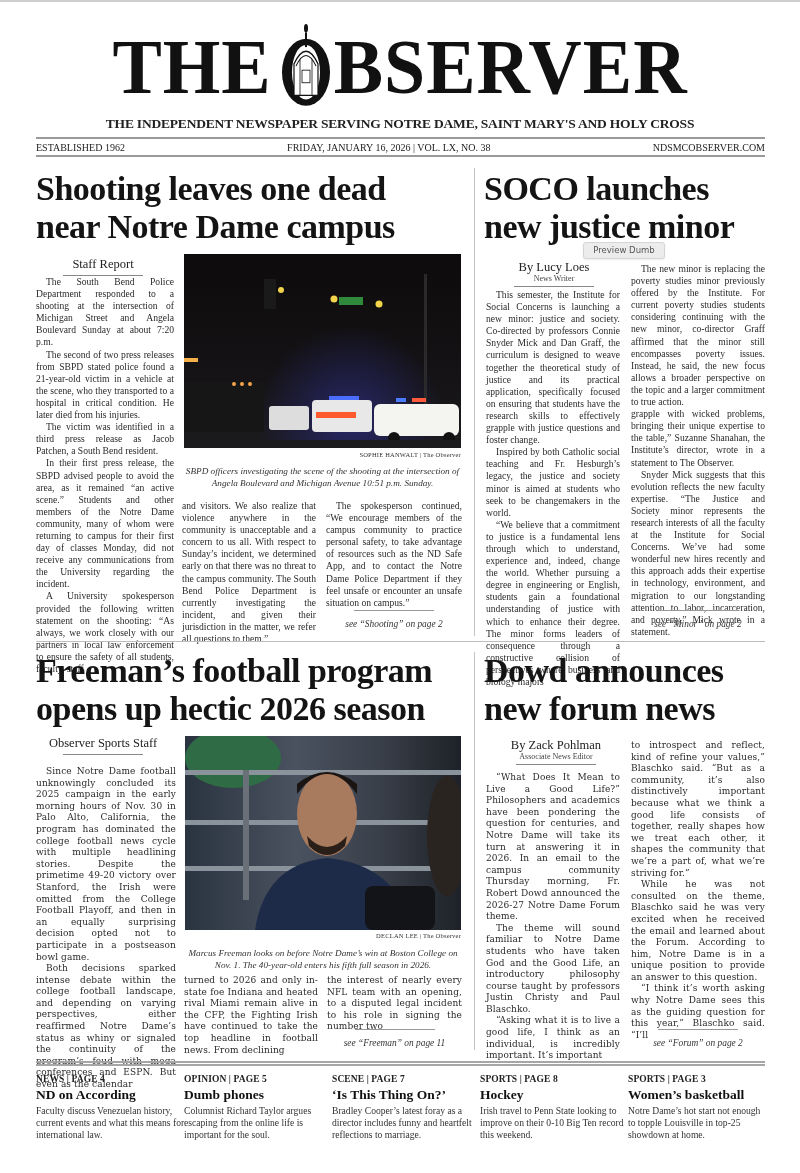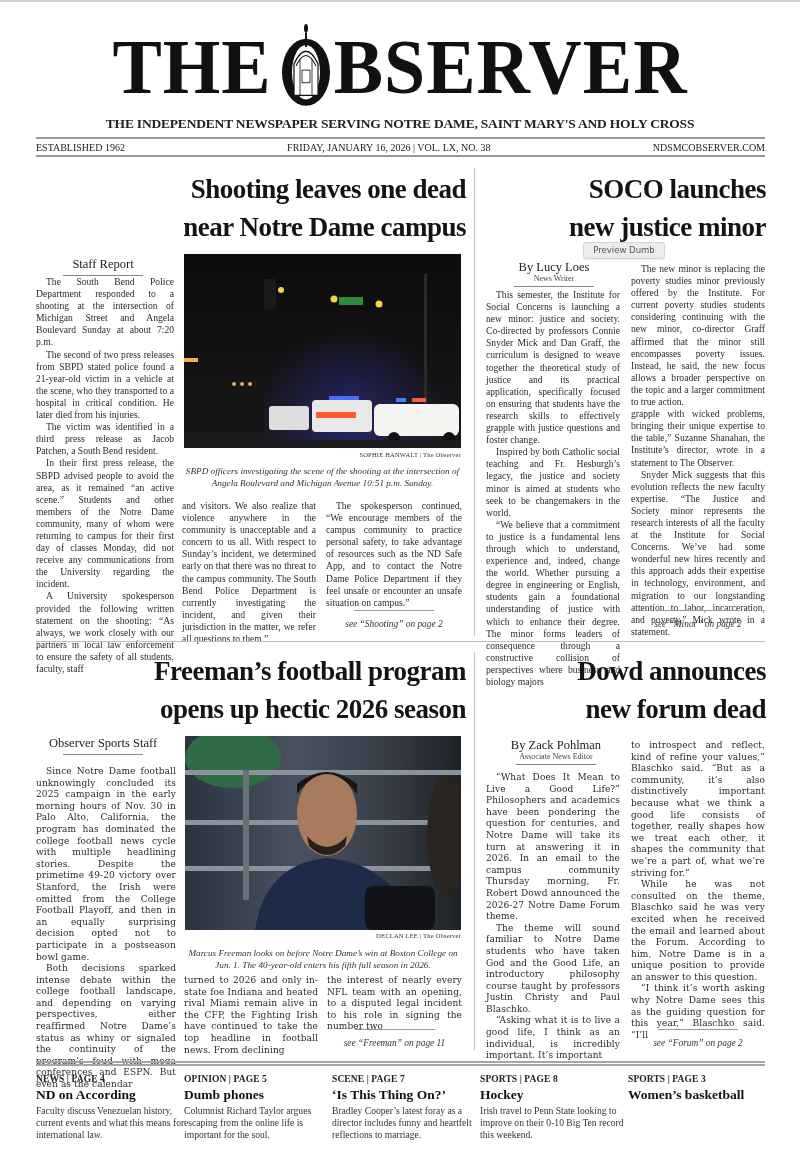--- a/index.html
+++ b/index.html
@@ -9,21 +9,21 @@
 
   
   .masthead { position: absolute; left: 0; top: 30px; width: 800px; text-align: center; }
   .mast-title { font-family: "Liberation Serif", serif; font-weight: bold; font-size: 74px; letter-spacing: 1px; line-height: 74px; color: #111; transform: scaleY(1.05); display: inline-flex; align-items: flex-end; }
   .dome-o { display: inline-block; position: relative; width: 52px; height: 74px; margin: 0 2px 0 8px; vertical-align: bottom; }
   .dome-o svg { position: absolute; left: 0; bottom: 0; }
   .tagline { position: absolute; left: 0; top: 116px; width: 800px; text-align: center; font-size: 13.5px; font-weight: bold; letter-spacing: -0.2px; color: #222; }
   .dateline { position: absolute; left: 36px; top: 137px; width: 729px; height: 20px; border-top: 2px solid #9a9a9a; border-bottom: 2px solid #9a9a9a; font-size: 10px; color: #222; display: flex; justify-content: space-between; align-items: center; }
 
   
-  .headline { position: absolute; font-weight: bold; text-align: right; color: #141414; letter-spacing: -0.5px; line-height: 38px; font-size: 27px; }
+  .headline { position: absolute; font-weight: bold; text-align: left; color: #141414; letter-spacing: -0.5px; line-height: 38px; font-size: 34px; }
   .byline { position: absolute; text-align: center; font-size: 12.5px; color: #222; }
   .byline .role { display: block; font-size: 8px; color: #444; margin-top: -1px; }
   .byline .rule { display: block; margin: 3px auto 0; width: 80px; height: 1px; background: #888; }
   .col { position: absolute; font-size: 9.6px; line-height: 12.1px; text-align: justify; color: #2a2a2a; hyphens: auto; }
   .col p { text-indent: 10px; }
   .col.mono { font-family: "DejaVu Serif", serif; font-size: 9px; line-height: 11.6px; letter-spacing: 0.1px; }
   .photo { position: absolute; overflow: hidden; }
   .credit { position: absolute; font-size: 6.5px; color: #333; text-align: right; letter-spacing: 0.2px; }
   .caption { position: absolute; font-style: italic; font-size: 9.2px; line-height: 12px; color: #333; text-align: center; }
   .jump { position: absolute; font-style: italic; font-size: 9.4px; color: #333; text-align: center; }
@@ -175,37 +175,37 @@
     <rect x="58" y="34" width="6" height="130" fill="#6a7078"></rect>
     <ellipse cx="142" cy="78" rx="30" ry="42" fill="#a87a5e"></ellipse>
     <path d="M112 58 Q142 18 172 58 L172 48 Q142 24 112 48 Z" fill="#1a1412"></path>
     <path d="M122 100 Q142 122 162 100 L160 110 Q142 128 124 110 Z" fill="#2a1e18"></path>
     <path d="M70 194 Q80 128 142 122 Q210 128 230 194 Z" fill="#1d2a48"></path>
     <rect x="180" y="150" width="70" height="44" fill="#121418" rx="8"></rect>
     <ellipse cx="262" cy="100" rx="20" ry="60" fill="#2a2420"></ellipse>
   </svg>
 </div>
 <div class="credit" style="left:185px; top:932px; width:276px;">DECLAN LEE | The Observer</div>
-<div class="caption" style="left:185px; top:947px; width:276px;">Marcus Freeman looks on before Notre Dame’s win at Boston College on Jun. 1. The 40-year-old enters his fifth full season in 2026.</div>
+<div class="caption" style="left:185px; top:947px; width:276px;">Marcus Freeman looks on before Notre Dame’s win at Boston College on Nov. 1. The 40-year-old enters his fifth full season in 2026.</div>
 <div class="col mono" style="left:184px; top:975px; width:134px;">
   <p style="text-indent:0">turned to 2026 and only in-state foe Indiana and heated rival Miami remain alive in the CFP, the Fighting Irish have continued to take the top headline in football news. From declining</p>
 </div>
 <div class="col mono" style="left:327px; top:975px; width:135px;">
   <p style="text-indent:0">the interest of nearly every NFL team with an opening, to a disputed legal incident to his role in signing the number two</p>
 </div>
 <div class="jump" style="left:327px; top:1029px; width:135px;">
   <span class="rule"></span>
   <span>see “Freeman” on page 11</span>
 </div>
 
 <div class="vrule" style="left:474px; top:652px; height:398px;"></div>
 
 <div class="headline" style="left:484px; top:652px; width:282px;">
   <div>Dowd announces</div>
-  <div>new forum dead</div>
+  <div>new forum news</div>
 </div>
 <div class="byline" style="left:494px; top:738px; width:124px;">
   <span>By Zack Pohlman</span>
   <span class="role">Associate News Editor</span>
   <span class="rule"></span>
 </div>
 <div class="col mono" style="left:486px; top:772px; width:134px;">
   <p>“What Does It Mean to Live a Good Life?” Philosophers and academics have been pondering the question for centuries, and Notre Dame will take its turn at answering it in 2026. In an email to the campus community Thursday morning, Fr. Robert Dowd announced the 2026-27 Notre Dame Forum theme.</p>
   <p>The theme will sound familiar to Notre Dame students who have taken God and the Good Life, an introductory philosophy course taught by professors Justin Christy and Paul Blaschko.</p>
   <p>“Asking what it is to live a good life, I think as an individual, is incredibly important. It’s important</p>
@@ -238,13 +238,14 @@
   <div class="desc">Bradley Cooper’s latest foray as a director includes funny and heartfelt reflections to marriage.</div>
 </div>
 <div class="teaser" style="left:480px;">
   <div class="kicker">SPORTS | PAGE 8</div>
   <div class="title">Hockey</div>
   <div class="desc">Irish travel to Penn State looking to improve on their 0-10 Big Ten record this weekend.</div>
 </div>
 <div class="teaser" style="left:628px; width:140px;">
   <div class="kicker">SPORTS | PAGE 3</div>
   <div class="title">Women’s basketball</div>
+  <div class="desc">Notre Dame’s hot start not enough to topple Louisville in top-25 showdown at home.</div>
 </div>
 
 </body></html>

